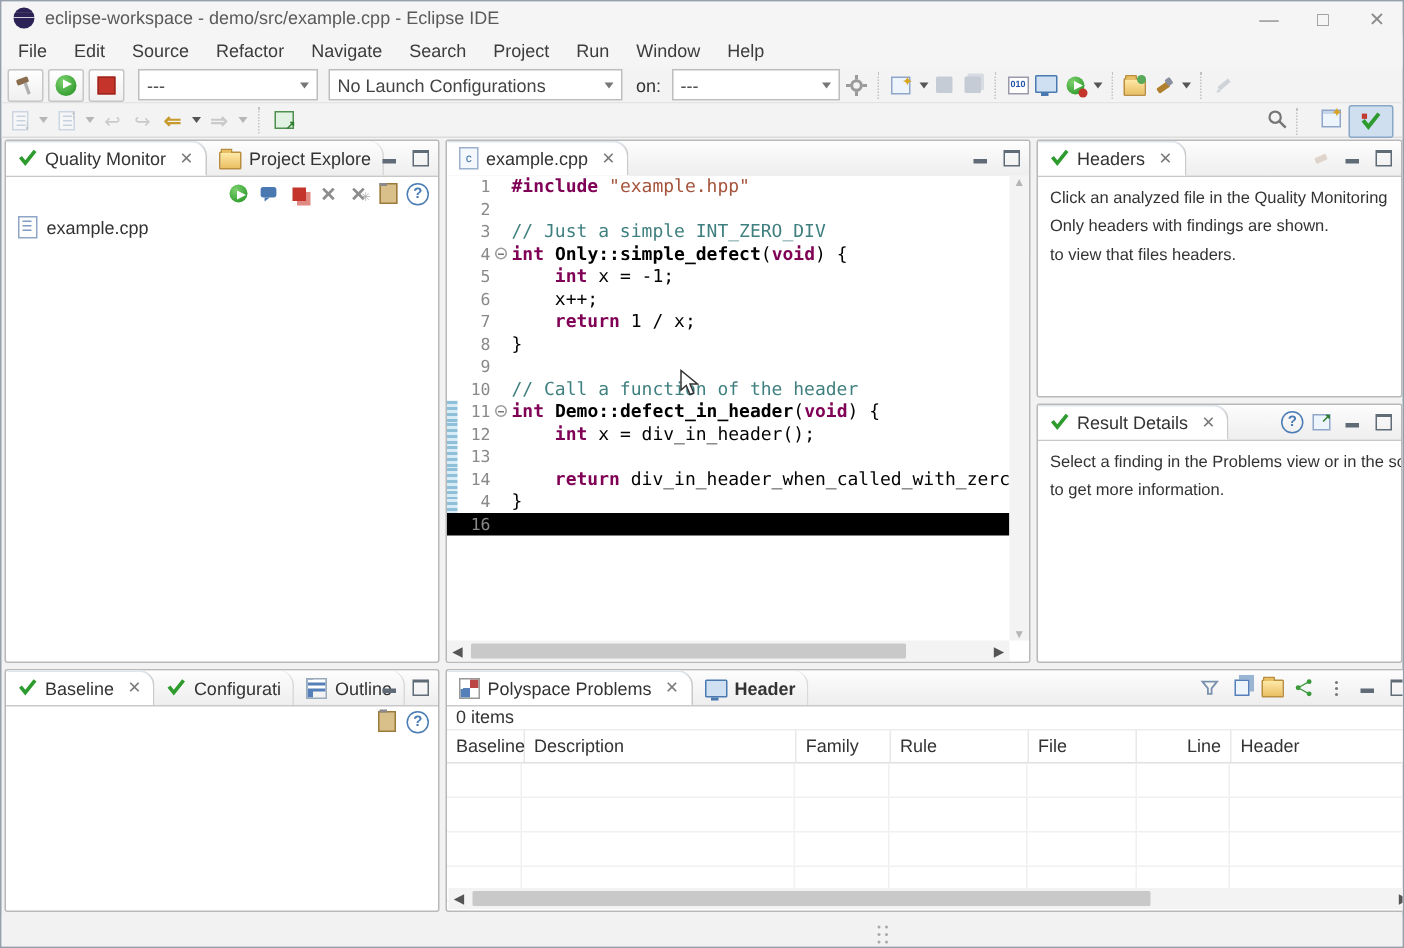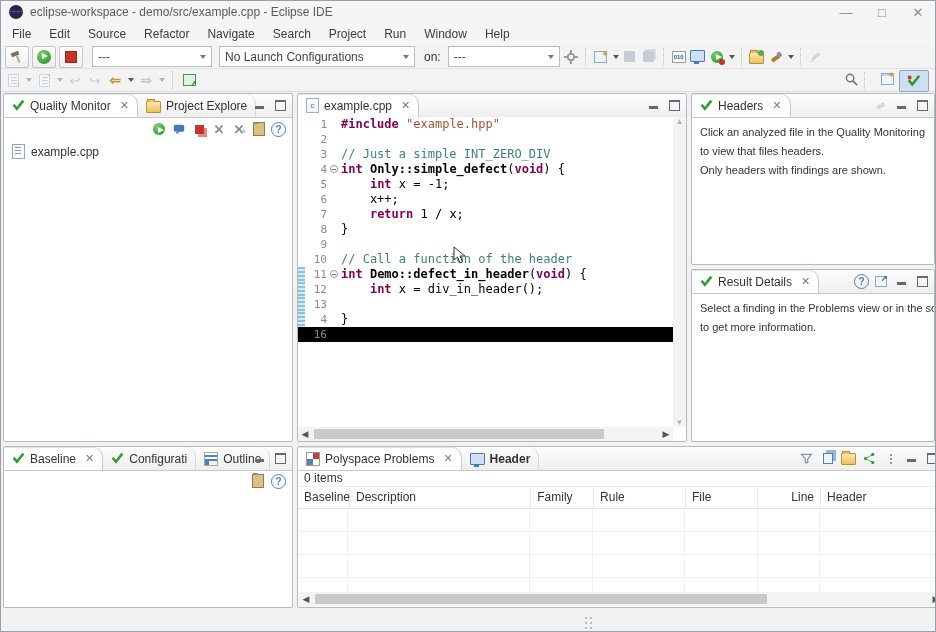--- a/index.html
+++ b/index.html
@@ -311,20 +311,21 @@
           <div class="codeline"><span class="rangecol"></span><span class="ln">4</span><span class="foldcol"><span class="foldmark"></span></span><span class="codetext"><span class="tok-kw">int</span><span class="tok-pl"> </span><span class="tok-bd">Only::simple_defect</span><span class="tok-pl">(</span><span class="tok-kw">void</span><span class="tok-pl">) {</span></span></div>
           <div class="codeline"><span class="rangecol"></span><span class="ln">5</span><span class="foldcol"></span><span class="codetext"><span class="tok-pl">    </span><span class="tok-kw">int</span><span class="tok-pl"> x = -1;</span></span></div>
           <div class="codeline"><span class="rangecol"></span><span class="ln">6</span><span class="foldcol"></span><span class="codetext"><span class="tok-pl">    x++;</span></span></div>
           <div class="codeline"><span class="rangecol"></span><span class="ln">7</span><span class="foldcol"></span><span class="codetext"><span class="tok-pl">    </span><span class="tok-kw">return</span><span class="tok-pl"> 1 / x;</span></span></div>
           <div class="codeline"><span class="rangecol"></span><span class="ln">8</span><span class="foldcol"></span><span class="codetext"><span class="tok-pl">}</span></span></div>
           <div class="codeline"><span class="rangecol"></span><span class="ln">9</span><span class="foldcol"></span><span class="codetext"></span></div>
           <div class="codeline"><span class="rangecol"></span><span class="ln">10</span><span class="foldcol"></span><span class="codetext"><span class="tok-cm">// Call a function of the header</span></span></div>
           <div class="codeline"><span class="rangecol on"></span><span class="ln">11</span><span class="foldcol"><span class="foldmark"></span></span><span class="codetext"><span class="tok-kw">int</span><span class="tok-pl"> </span><span class="tok-bd">Demo::defect_in_header</span><span class="tok-pl">(</span><span class="tok-kw">void</span><span class="tok-pl">) {</span></span></div>
           <div class="codeline"><span class="rangecol on"></span><span class="ln">12</span><span class="foldcol"></span><span class="codetext"><span class="tok-pl">    </span><span class="tok-kw">int</span><span class="tok-pl"> x = div_in_header();</span></span></div>
           <div class="codeline"><span class="rangecol on"></span><span class="ln">13</span><span class="foldcol"></span><span class="codetext"></span></div>
+          <div class="codeline"><span class="rangecol on"></span><span class="ln">14</span><span class="foldcol"></span><span class="codetext"><span class="tok-pl">    </span><span class="tok-kw">return</span><span class="tok-pl"> div_in_header_when_called_with_zerc</span></span></div>
           <div class="codeline"><span class="rangecol on"></span><span class="ln">4</span><span class="foldcol"></span><span class="codetext"><span class="tok-pl">}</span></span></div>
           <div class="codeline hl"><span class="rangecol"></span><span class="ln">16</span><span class="foldcol"></span><span class="codetext"></span></div>
         </div>
       <div class="vscroll">
           <span>▲</span>
           <span>▼</span>
         </div>
       <div class="hscroll">
         <span class="harrow" style="left:0;">◀</span>
         <span class="hthumb" style="left:16px;width:290px;"></span>
@@ -356,22 +357,22 @@
             <span class="minbar"></span>
           </span>
         <span class="pbtn">
             <span class="maxbox"></span>
           </span>
       </div>
     </div>
     <div style="padding:5px 8px;">
 
     <div class="viewline">Click an analyzed file in the Quality Monitoring</div>
+        <div class="viewline">Only headers with findings are shown.</div>
         <div class="viewline"> to view that files headers.</div>
-        <div class="viewline">Only headers with findings are shown.</div>
       </div>
   </div>
 
   <div class="panel" style="left:690px;top:268px;width:244px;height:173px;">
     <div class="tabbar">
       <div class="tab active">
         <svg class="ic" style="width:13px;height:13px;" viewBox="0 0 16 16">
             <path d="M2 7l4 5 8-10" stroke="#2e9b2e" stroke-width="3" fill="none"></path>
           </svg>
         <span>Result Details</span>

